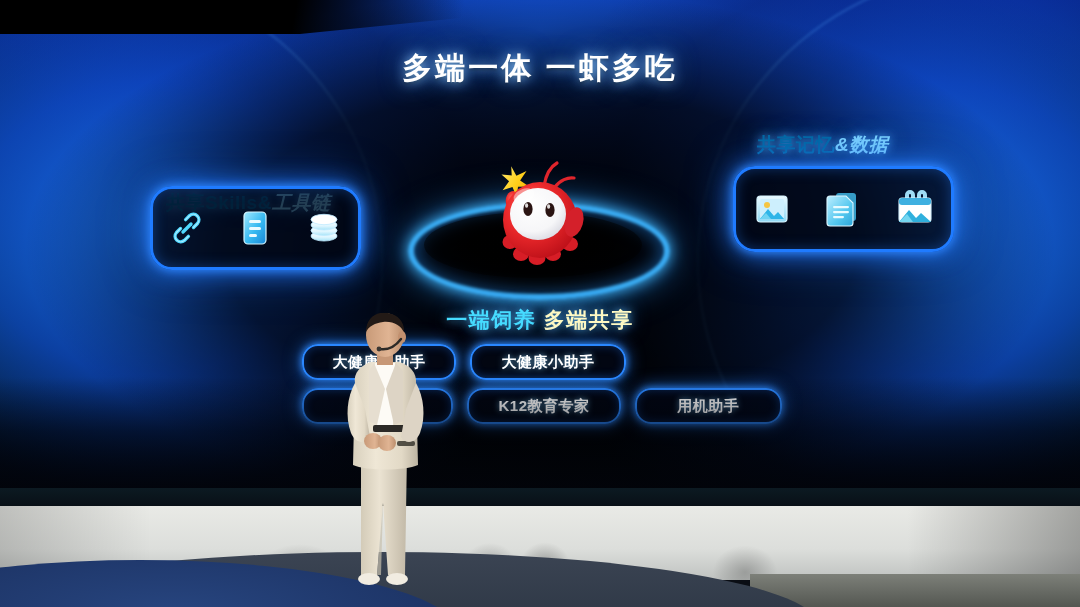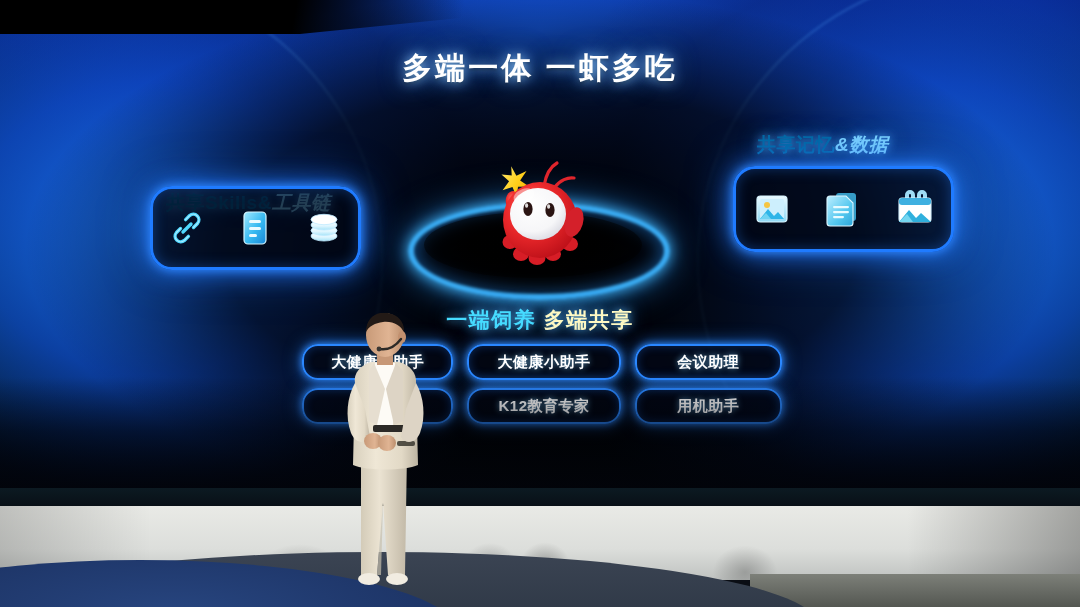--- a/index.html
+++ b/index.html
@@ -291,21 +291,20 @@
         <ellipse cx="40" cy="48" rx="11" ry="7" fill="#ffffff" opacity=".45" transform="rotate(-22 40 48)"></ellipse>
       </svg>
     </div>
 
     <div class="sub-title"><span class="sub-cyan">一端饲养</span><span class="sub-white"> 多端共享</span></div>
 
     <div class="tag-grid">
       <div class="tag-row">
         <div class="tag tag-w1">大健康小助手</div>
         <div class="tag tag-w2">大健康小助手</div>
-        <div class="tag tag-w3">会议助理</div>
       </div>
       <div class="tag-row">
         <div class="tag tag-w1"></div>
         <div class="tag tag-w2">K12教育专家</div>
         <div class="tag tag-w3">用机助手</div>
       </div>
     </div>
 
     <div class="screen-bottom"></div>
   </div>

